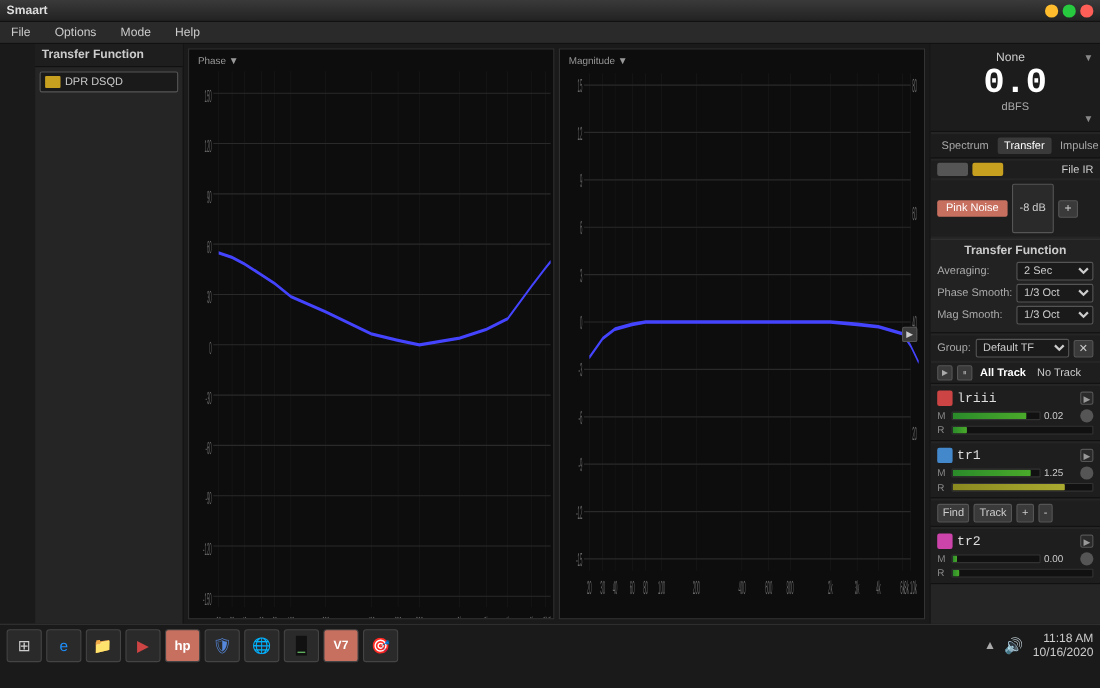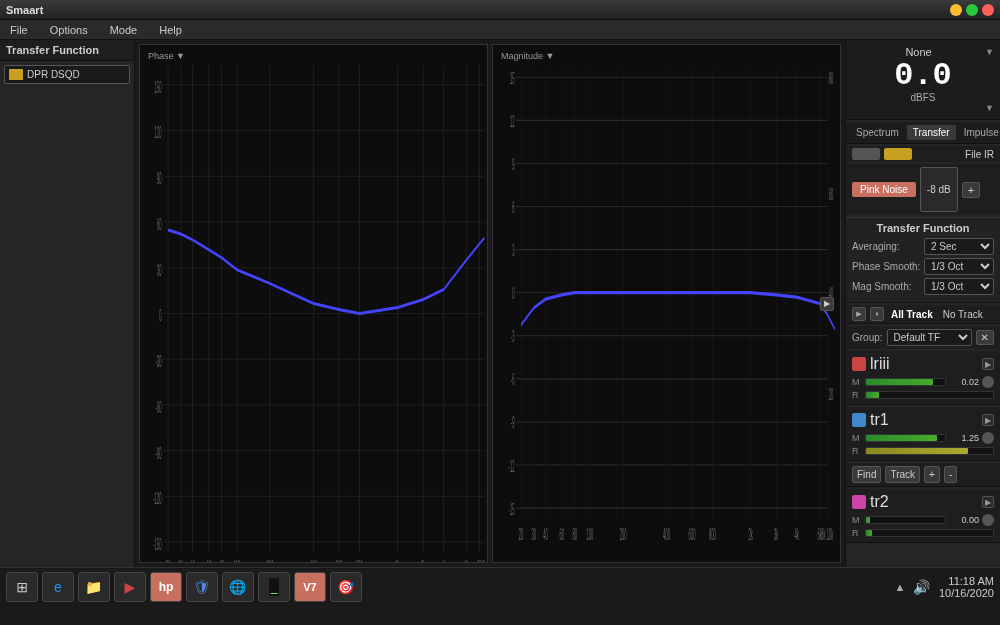--- a/index.html
+++ b/index.html
@@ -57,20 +57,21 @@
       cursor: pointer;
       padding: 2px 6px;
     }
 
     
     #main {
       display: flex;
       height: calc(625px - 40px - 38px);
       
       height: 527px;
+      margin-left: 32px;
     }
 
     
     #left-panel {
       width: 135px;
       background: #252525;
       border-right: 1px solid #111;
       display: flex;
       flex-direction: column;
     }
@@ -351,21 +352,21 @@
       align-items: center;
       gap: 4px;
       margin-bottom: 3px;
     }
     .track-color-btn {
       width: 14px; height: 14px;
       border-radius: 2px;
       border: none;
       cursor: pointer;
     }
-    .track-name { font-size: 16px; color: #ddd; flex: 1; }
+    .track-name { font-size: 12px; color: #ddd; flex: 1; font-family: Liberation Mono, monospace; }
     .track-play-btn {
       width: 12px; height: 12px;
       border: 1px solid #555;
       background: #2a2a2a;
       border-radius: 2px;
       cursor: pointer;
       display: flex; align-items: center; justify-content: center;
       font-size: 8px; color: #999;
     }
     .track-meters {
@@ -391,21 +392,20 @@
     .meter-bar {
       height: 100%;
       border-radius: 1px;
     }
     .meter-bar.green { background: linear-gradient(to right, #2a8a2a, #4aaa2a); }
     .meter-bar.yellow { background: linear-gradient(to right, #8a8a20, #aaaa30); }
     .meter-value {
       font-size: 9px;
       color: #ccc;
       width: 30px;
-      text-align: right;
     }
     .circle-btn {
       width: 12px; height: 12px;
       background: #555;
       border-radius: 50%;
       border: none;
       cursor: pointer;
     }
 
     
@@ -711,37 +711,37 @@
       <div class="tf-row">
         <span class="tf-label">Mag Smooth:</span>
         <select class="tf-select">
           <option>1/3 Oct</option>
           <option>1/6 Oct</option>
           <option>None</option>
         </select>
       </div>
     </div>
 
-    <div id="track-controls">
-      <div class="play-btn">
-        <span style="font-size:7px; color:#aaa;">▶</span>
-      </div>
-      <div class="play-btn">
-        <span style="font-size:7px; color:#aaa;">⏸</span>
-      </div>
-      <span class="track-btn active">All Track</span>
-      <span class="track-btn">No Track</span>
-    </div>
-
     <div id="group-row">
       <span class="group-label">Group:</span>
       <select class="group-select">
         <option>Default TF</option>
       </select>
       <button class="btn-gear">✕</button>
+    </div>
+
+    <div id="track-controls">
+      <div class="play-btn">
+        <span style="font-size:7px; color:#aaa;">▶</span>
+      </div>
+      <div class="play-btn">
+        <span style="font-size:7px; color:#aaa;">⏸</span>
+      </div>
+      <span class="track-btn active">All Track</span>
+      <span class="track-btn">No Track</span>
     </div>
 
     <div class="track-item">
       <div class="track-header">
         <div class="track-color-btn" style="background:#cc4444;"></div>
         <span class="track-name">lriii</span>
         <div class="track-play-btn">▶</div>
       </div>
       <div class="track-meters">
         <div class="meter-row">

